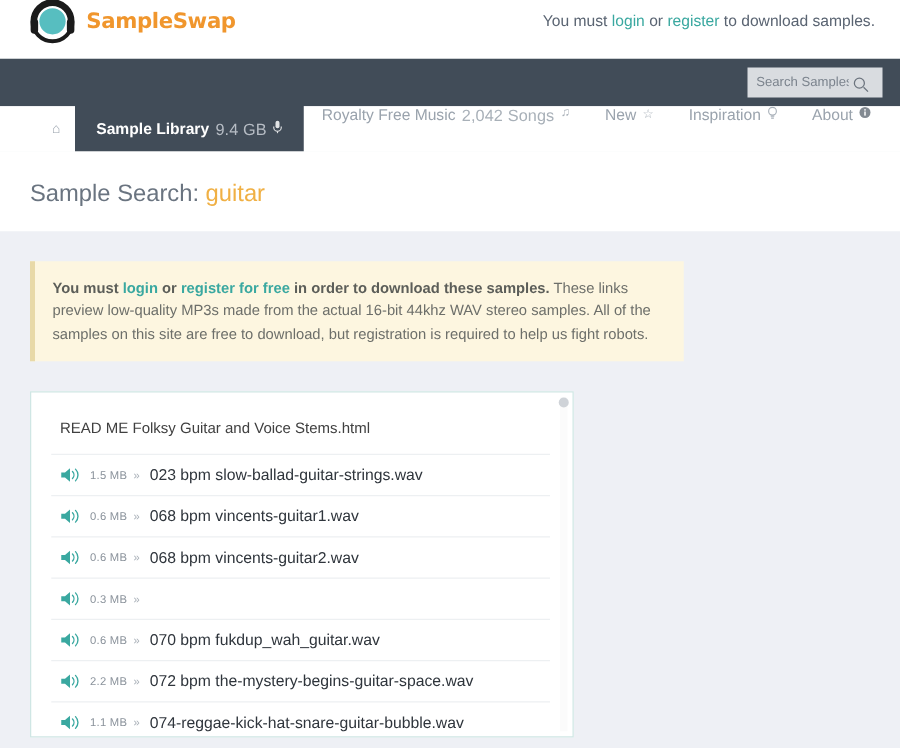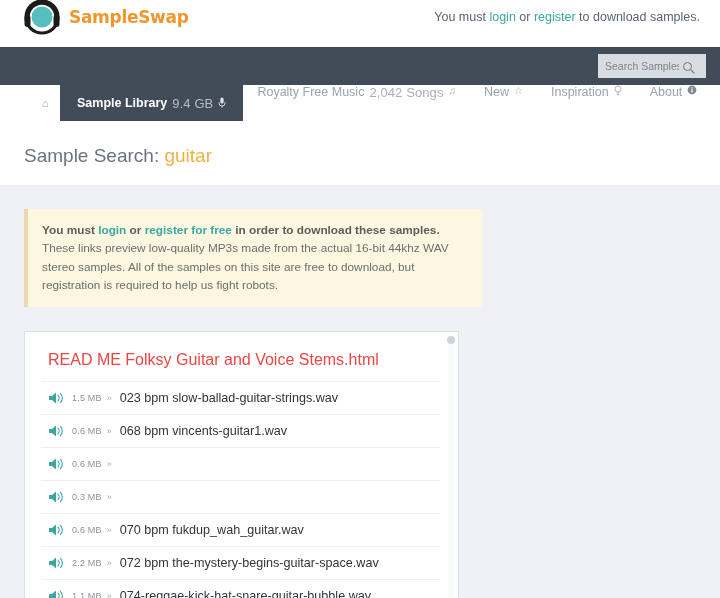--- a/index.html
+++ b/index.html
@@ -120,21 +120,21 @@
     font-weight: normal;
     margin: 0;
   }
   .page-title .q { color: #f0b044; }
 
   .body-area { background: #eef0f5; padding: 0 0 0 0; min-height: 443px; }
 
   
   .alert {
     margin: 24px 24px 0 24px;
-    width: 459px;
+    width: 523px;
     background: #fdf6e0;
     border-left: 4px solid #e8d9a8;
     padding: 12px 16px 13px 14px;
     font-size: 11.8px;
     line-height: 1.55;
     color: #6d6f6a;
   }
   .alert b { color: #5c5e59; }
   .alert .lnk { color: #3aa8a0; font-weight: bold; cursor: pointer; }
 
@@ -156,21 +156,21 @@
   .scrollthumb {
     position: absolute; top: 4px; right: 3px;
     width: 8px; height: 8px; border-radius: 50%;
     background: #cfd3d8;
   }
   .readme-row {
     padding: 11px 4px 12px 7px;
     border-bottom: 1px solid #edf0f2;
   }
   .readme-link {
-    color: #ef4444; font-size: 16px; cursor: pointer; text-decoration: none;
+    color: #404040; font-size: 12px; cursor: pointer; text-decoration: none;
   }
   .srow {
     display: flex; align-items: center; gap: 7px;
     padding: 9px 4px 9px 7px;
     border-bottom: 1px solid #edf0f2;
     cursor: pointer;
   }
   .srow:last-child { border-bottom: none; }
   .spk { width: 17px; height: 14px; flex: none; }
   .size { font-size: 9px; color: #8a929b; letter-spacing: 0.2px; white-space: nowrap; }
@@ -305,20 +305,21 @@
       <div class="srow">
         <span class="spk">
           <svg width="17" height="14" viewBox="0 0 17 14">
               <path d="M1 5h3l4-3.4v10.8L4 9H1z" fill="#3aa8a0"></path>
               <path d="M10 4.2a4 4 0 0 1 0 5.6" fill="none" stroke="#3aa8a0" stroke-width="1.1" stroke-linecap="round"></path>
               <path d="M12.4 2.3a6.6 6.6 0 0 1 0 9.4" fill="none" stroke="#3aa8a0" stroke-width="1.1" stroke-linecap="round"></path>
             </svg>
         </span>
         <span class="size">0.6 MB</span>
         <span class="arrow">»</span>
+        <span class="fname">068 bpm vincents-guitar2.wav</span>
       </div>
 
       <div class="srow">
         <span class="spk">
           <svg width="17" height="14" viewBox="0 0 17 14">
               <path d="M1 5h3l4-3.4v10.8L4 9H1z" fill="#3aa8a0"></path>
               <path d="M10 4.2a4 4 0 0 1 0 5.6" fill="none" stroke="#3aa8a0" stroke-width="1.1" stroke-linecap="round"></path>
               <path d="M12.4 2.3a6.6 6.6 0 0 1 0 9.4" fill="none" stroke="#3aa8a0" stroke-width="1.1" stroke-linecap="round"></path>
             </svg>
         </span>

